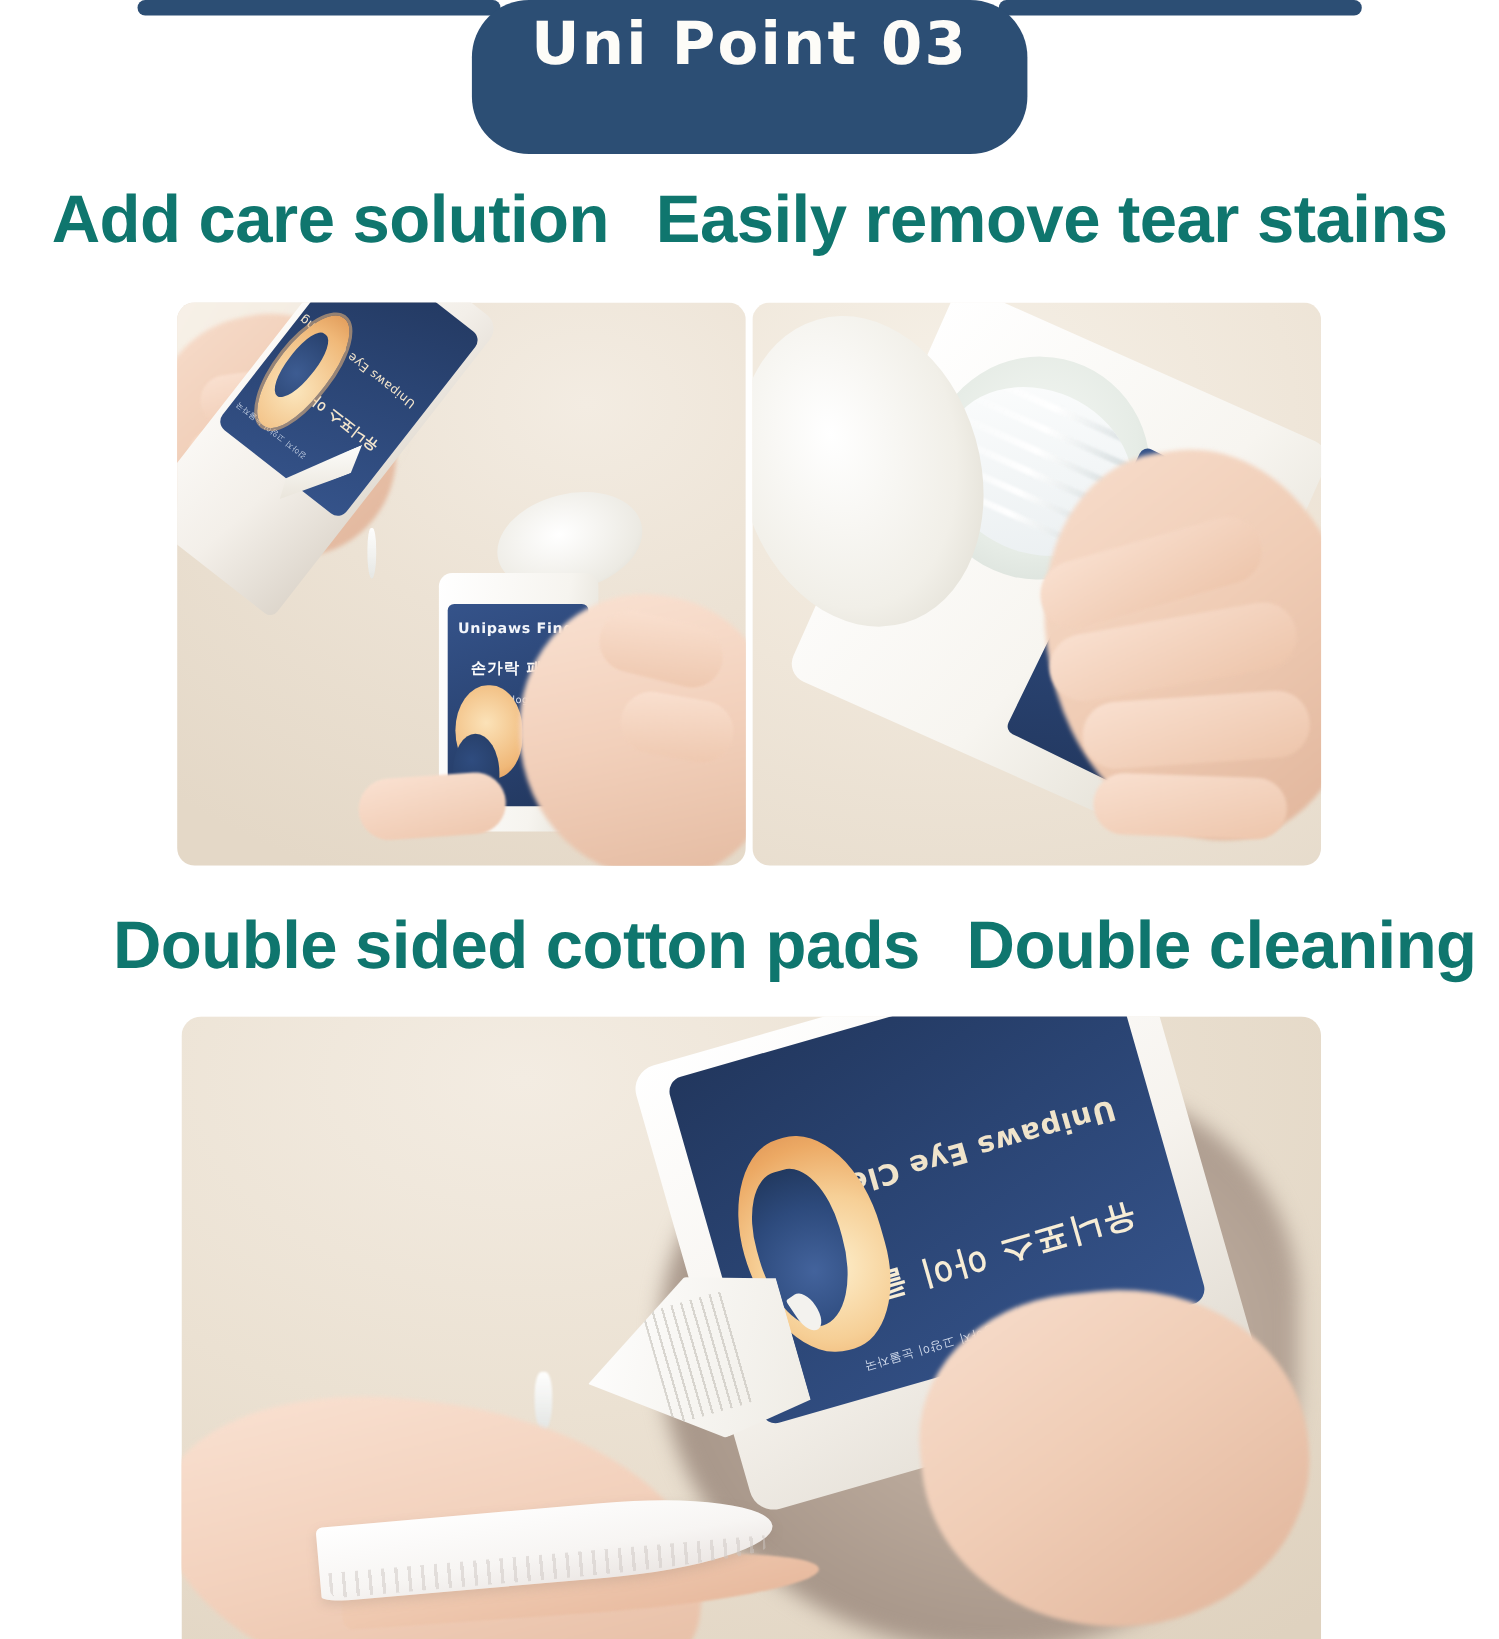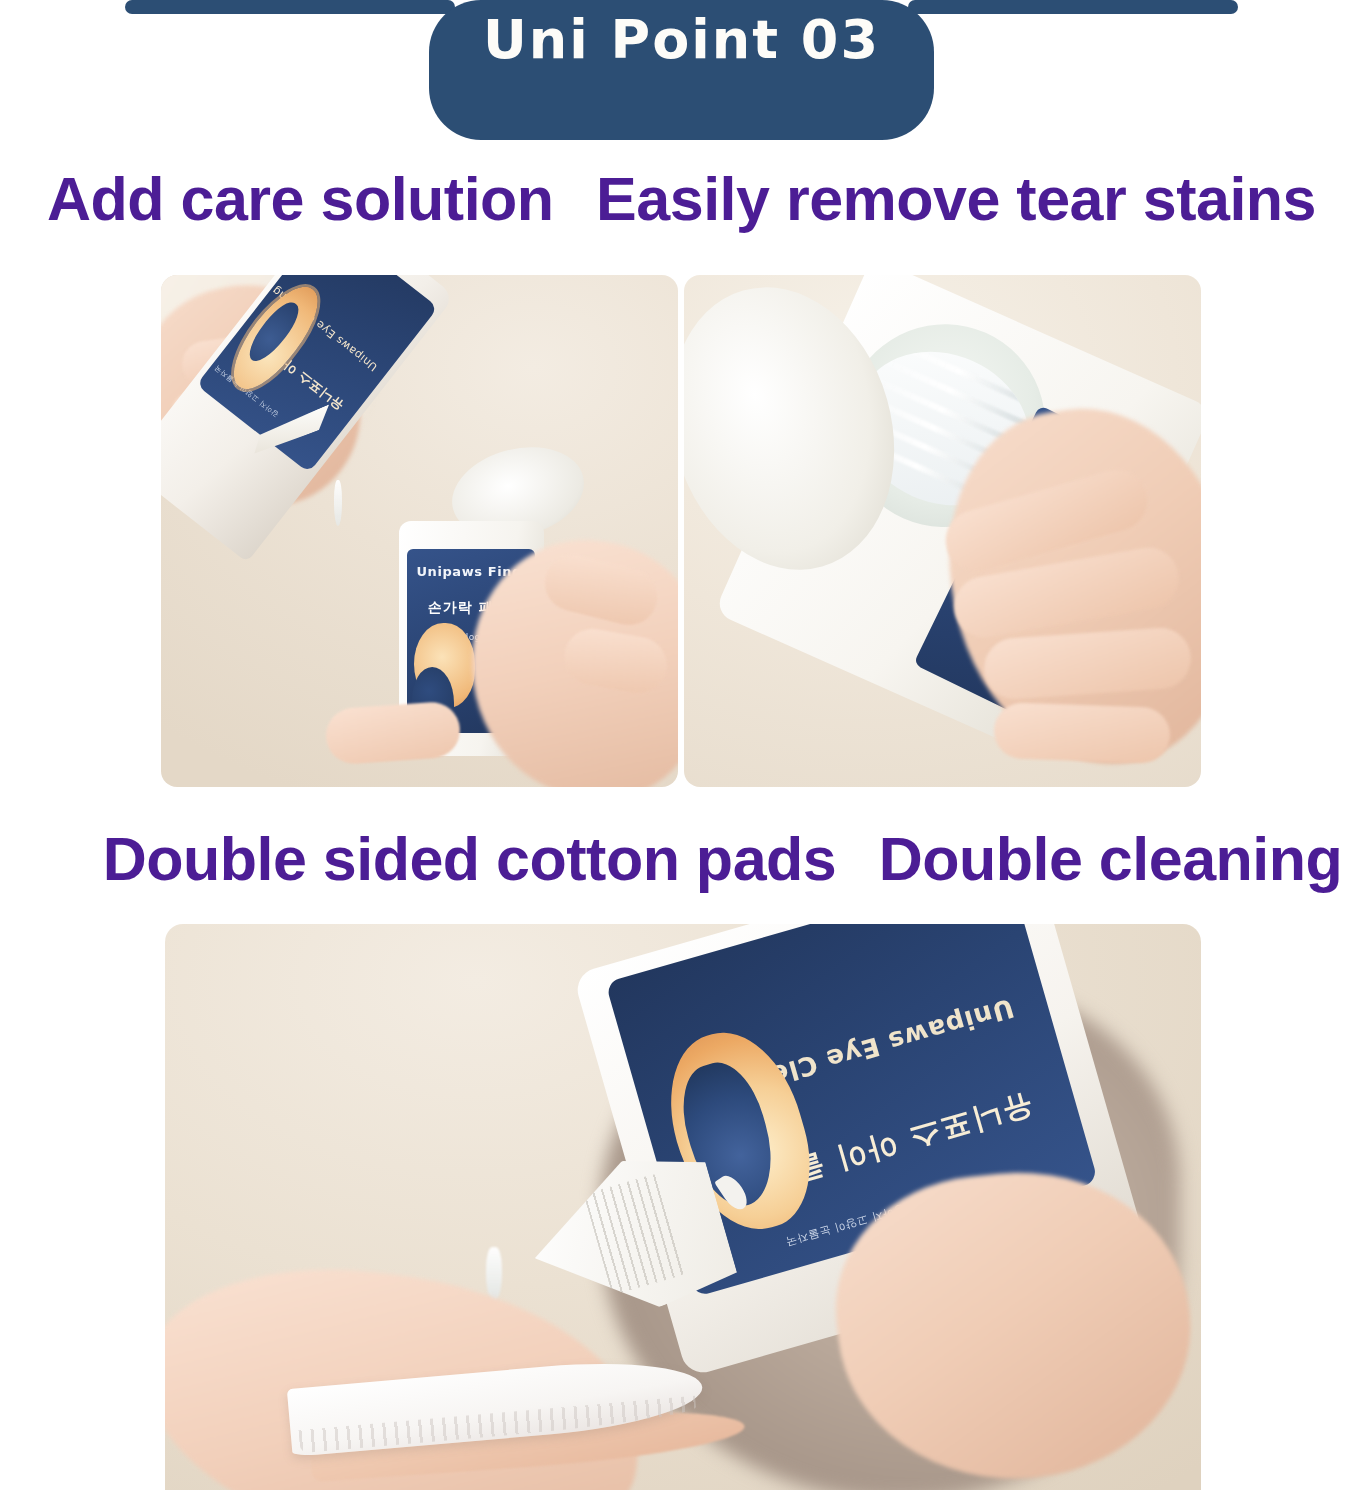--- a/index.html
+++ b/index.html
@@ -46,21 +46,21 @@
     white-space: nowrap;
     font-family: "DejaVu Sans", sans-serif;
   }
 
   
   .headline {
     position: absolute;
     left: 0;
     width: 1363px;
     text-align: center;
-    color: #4c1d95;
+    color: #0f766e;
     font-weight: 700;
     font-size: 61px;
     letter-spacing: -0.5px;
     white-space: nowrap;
     font-family: "Liberation Sans", sans-serif;
   }
   .headline .seg + .seg { margin-left: 26px; }
   .headline-1 { top: 164px; }
   .headline-2 { top: 824px; margin-left: 41px; }
 

